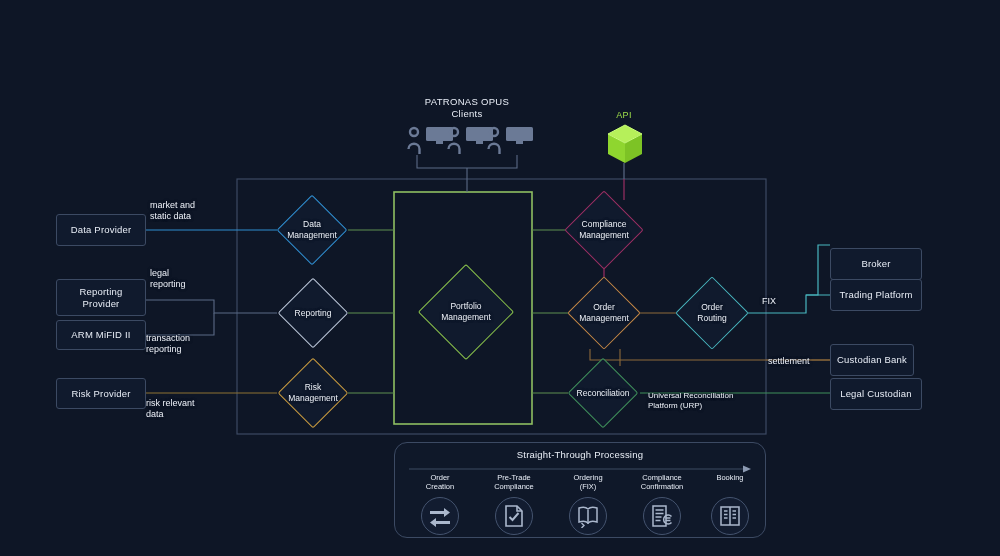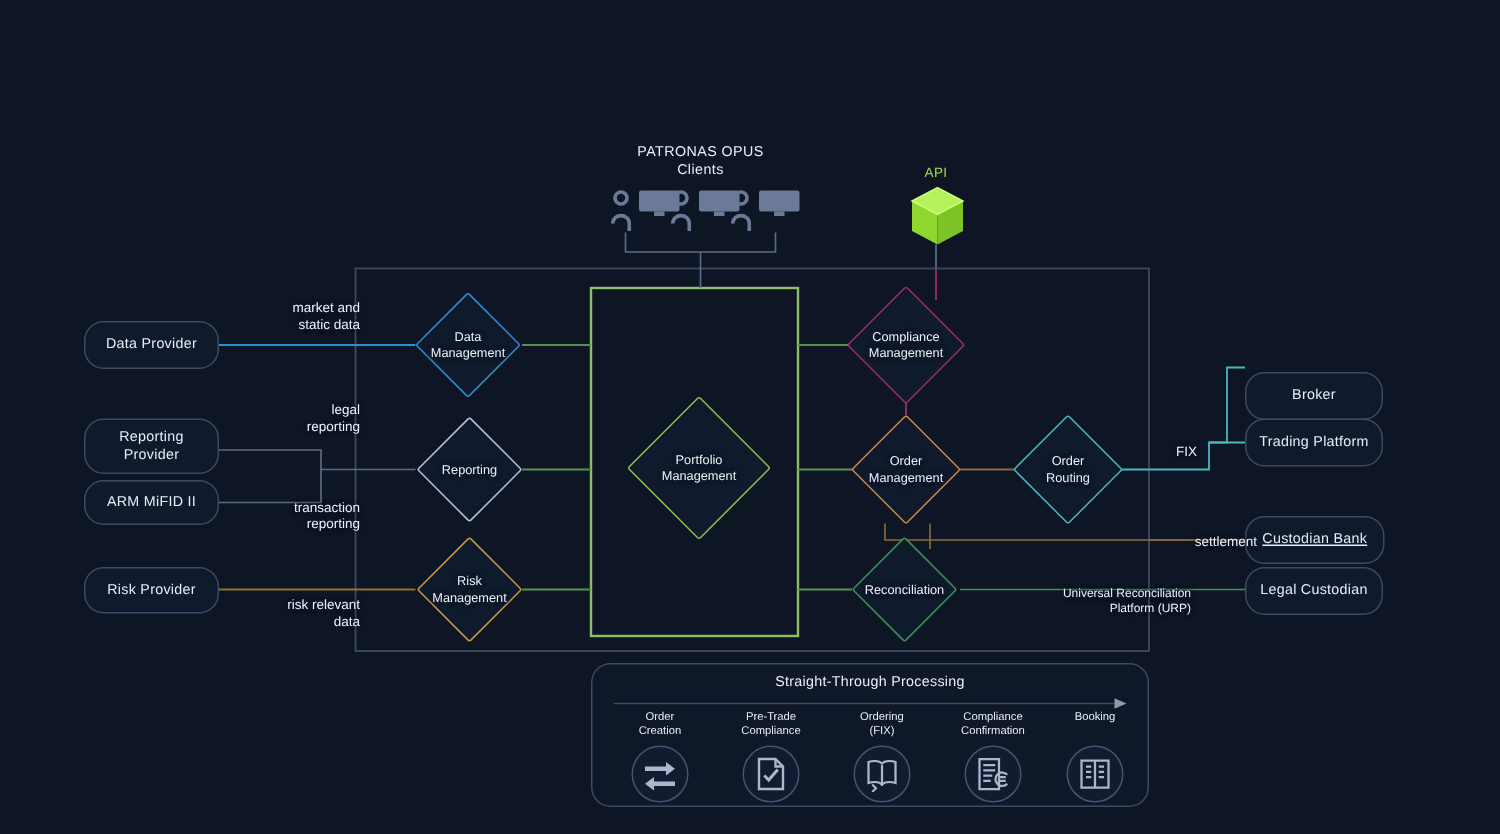--- a/index.html
+++ b/index.html
@@ -12,36 +12,36 @@
   
   #stage:before,#stage:after{content:"";position:absolute;left:0;right:0;height:1px;background:#0e1626;}
   #stage:before{top:0;} #stage:after{bottom:0;}
 
   .abs{position:absolute;}
   svg.layer{position:absolute;left:0;top:0;width:1000px;height:556px;pointer-events:none;}
 
   
   .nodebox{
     position:absolute;box-sizing:border-box;
-    border:1px solid #3c4a63;border-radius:13px;
+    border:1px solid #3c4a63;border-radius:3px;
     background:#101a2d;
     color:#e8edf6;font-size:9.5px;letter-spacing:.2px;
     display:flex;align-items:center;justify-content:center;text-align:center;
     line-height:1.25;
   }
 
   
   .diamond{position:absolute;display:flex;align-items:center;justify-content:center;}
   .diamond .dsh{position:absolute;left:0;top:0;width:100%;height:100%;
       transform:rotate(45deg);box-sizing:border-box;border:1.6px solid #8fa0bb;background:#101a2d;border-radius:2px;}
   .diamond .dlb{position:relative;z-index:2;color:#eef2f9;font-size:8.5px;line-height:1.25;text-align:center;
       text-shadow:0 0 3px #0e1626,0 0 3px #0e1626;}
 
   
-  .cap{position:absolute;color:#eef2f9;font-size:9px;line-height:1.25;text-align:right;
+  .cap{position:absolute;color:#eef2f9;font-size:9px;line-height:1.25;text-align:left;
        text-shadow:0 0 3px #0e1626,0 0 3px #0e1626;}
   .cap.sm{font-size:8px;}
 
   
   .toplabel{position:absolute;color:#e9eef7;font-size:9.5px;text-align:center;line-height:1.3;letter-spacing:.3px;}
   .apilabel{position:absolute;color:#9ede4a;font-size:9px;text-align:center;letter-spacing:.3px;}
 
   
   .stp{
     position:absolute;box-sizing:border-box;border:1px solid #3c4a63;border-radius:13px;
@@ -251,21 +251,21 @@
     <div>Universal Reconciliation</div>
     <div>Platform (URP)</div>
   </div>
 
   <div class="nodebox" style="left:830px;top:229px;width:92px;height:32px;margin-top:19px;">
     <span>Broker</span>
   </div>
   <div class="nodebox" style="left:830px;top:279px;width:92px;height:32px;">
     <span>Trading Platform</span>
   </div>
-  <div class="nodebox" style="left:830px;top:344px;width:93px;height:32px;text-decoration:underline;">
+  <div class="nodebox" style="left:830px;top:344px;width:84px;height:32px;">
     <span>Custodian Bank</span>
   </div>
   <div class="nodebox" style="left:830px;top:378px;width:92px;height:32px;">
     <span>Legal Custodian</span>
   </div>
 
   <div class="cap" style="left:762px;top:296px;width:36px;">FIX</div>
   <div class="cap" style="left:768px;top:356px;width:70px;">settlement</div>
 
   <div class="stp" style="left:394px;top:442px;width:372px;height:96px;">

